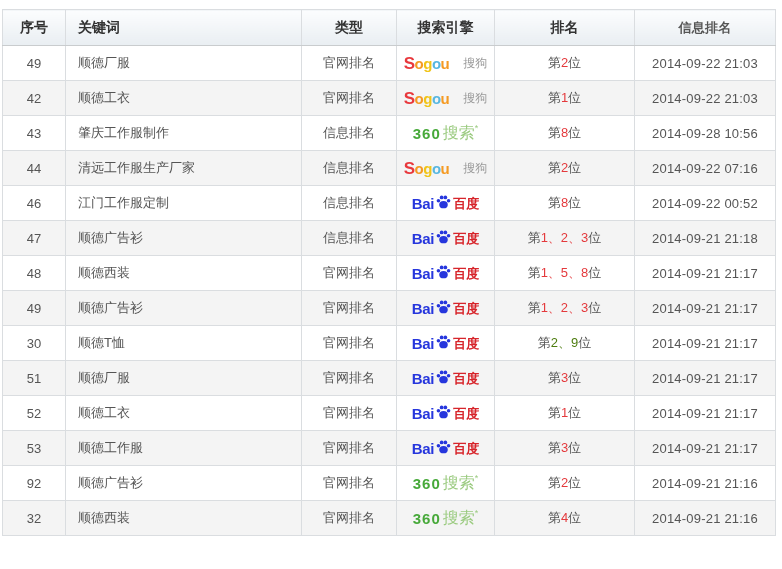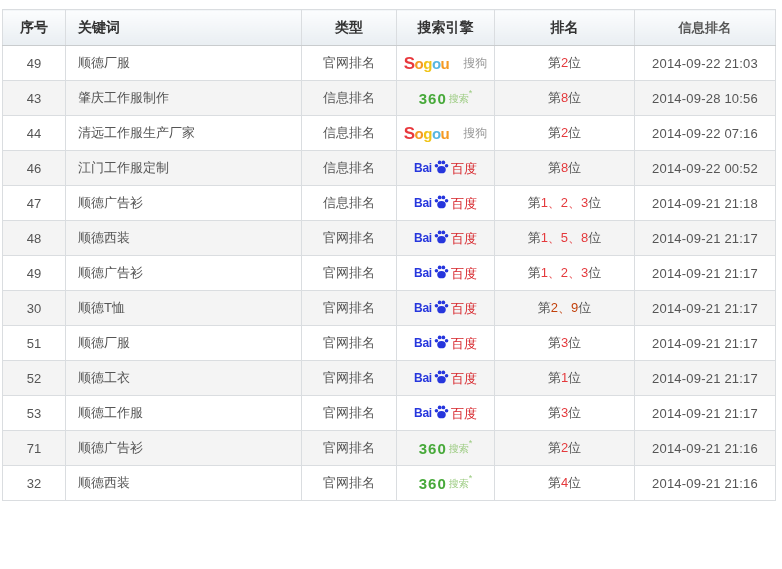--- a/index.html
+++ b/index.html
@@ -28,25 +28,25 @@
   tbody tr:nth-child(even){background:#f4f4f4;}
   tbody tr:nth-child(odd){background:#ffffff;}
   .rank-num{color:#e4393c;}
   .c-time{font-size:13px;color:#555;letter-spacing:0.2px;}
 
   
   .logo{display:inline-flex;align-items:center;line-height:1;vertical-align:middle;}
   .logo-sogou .sg-letter{font-weight:bold;font-size:15px;letter-spacing:-0.5px;}
   .logo-sogou .sg-letter.first{font-size:17px;}
   .logo-sogou .sg-tail{font-size:12px;margin-left:14px;}
-  .logo-baidu .bd-latin{font-weight:bold;font-size:12px;letter-spacing:-0.3px;}
+  .logo-baidu .bd-latin{font-weight:bold;font-size:15px;letter-spacing:-0.3px;}
   .logo-baidu svg{margin:0 1px 2px 1px;}
-  .logo-baidu .bd-tail{font-weight:normal;font-size:13px;}
+  .logo-baidu .bd-tail{font-weight:bold;font-size:13px;}
   .logo-360 .s3-num{font-weight:bold;font-size:15px;letter-spacing:1px;}
-  .logo-360 .s3-tail{font-size:10px;margin-left:2px;}
+  .logo-360 .s3-tail{font-size:16px;margin-left:2px;}
   .logo-360 .s3-sup{font-size:9px;position:relative;top:-5px;}
 </style>
 </head>
 <body>
 
 <div class="page">
   <table class="rank-table">
     <colgroup>
       <col style="width:63px">
         <col style="width:236px">
@@ -75,43 +75,58 @@
               <span class="sg-letter" style="color: rgb(245, 154, 35);">o</span>
               <span class="sg-letter" style="color: rgb(240, 196, 25);">g</span>
               <span class="sg-letter" style="color: rgb(88, 183, 224);">o</span>
               <span class="sg-letter" style="color: rgb(245, 154, 35);">u</span>
               <span class="sg-tail" style="color: rgb(154, 154, 154);">搜狗</span>
             </span></td>
     <td class="c-rank"><span>第</span><span class="rank-num" style="color: rgb(228, 57, 60);">2</span><span>位</span></td>
     <td class="c-time">2014-09-22 21:03</td>
   </tr>
         <tr class="data-row">
-    <td class="c-idx">43</td>
-    <td class="c-kw">肇庆工作服制作</td>
-    <td class="c-type">信息排名</td>
-    <td class="c-eng"><span class="logo logo-360">
-              <span class="s3-num" style="color: rgb(71, 169, 58);">360</span>
-              <span class="s3-tail" style="color: rgb(155, 203, 128);">搜索</span>
-              <span class="s3-sup" style="color: rgb(155, 203, 128);">*</span>
-            </span></td>
-    <td class="c-rank"><span>第</span><span class="rank-num" style="color: rgb(228, 57, 60);">8</span><span>位</span></td>
-    <td class="c-time">2014-09-28 10:56</td>
-  </tr>
-        <tr class="data-row">
-    <td class="c-idx">44</td>
-    <td class="c-kw">清远工作服生产厂家</td>
-    <td class="c-type">信息排名</td>
+    <td class="c-idx">42</td>
+    <td class="c-kw">顺德工衣</td>
+    <td class="c-type">官网排名</td>
     <td class="c-eng"><span class="logo logo-sogou">
               <span class="sg-letter first" style="color: rgb(232, 56, 61);">S</span>
               <span class="sg-letter" style="color: rgb(245, 154, 35);">o</span>
               <span class="sg-letter" style="color: rgb(240, 196, 25);">g</span>
               <span class="sg-letter" style="color: rgb(88, 183, 224);">o</span>
               <span class="sg-letter" style="color: rgb(245, 154, 35);">u</span>
               <span class="sg-tail" style="color: rgb(154, 154, 154);">搜狗</span>
             </span></td>
+    <td class="c-rank"><span>第</span><span class="rank-num" style="color: rgb(228, 57, 60);">1</span><span>位</span></td>
+    <td class="c-time">2014-09-22 21:03</td>
+  </tr>
+        <tr class="data-row">
+    <td class="c-idx">43</td>
+    <td class="c-kw">肇庆工作服制作</td>
+    <td class="c-type">信息排名</td>
+    <td class="c-eng"><span class="logo logo-360">
+              <span class="s3-num" style="color: rgb(71, 169, 58);">360</span>
+              <span class="s3-tail" style="color: rgb(155, 203, 128);">搜索</span>
+              <span class="s3-sup" style="color: rgb(155, 203, 128);">*</span>
+            </span></td>
+    <td class="c-rank"><span>第</span><span class="rank-num" style="color: rgb(228, 57, 60);">8</span><span>位</span></td>
+    <td class="c-time">2014-09-28 10:56</td>
+  </tr>
+        <tr class="data-row">
+    <td class="c-idx">44</td>
+    <td class="c-kw">清远工作服生产厂家</td>
+    <td class="c-type">信息排名</td>
+    <td class="c-eng"><span class="logo logo-sogou">
+              <span class="sg-letter first" style="color: rgb(232, 56, 61);">S</span>
+              <span class="sg-letter" style="color: rgb(245, 154, 35);">o</span>
+              <span class="sg-letter" style="color: rgb(240, 196, 25);">g</span>
+              <span class="sg-letter" style="color: rgb(88, 183, 224);">o</span>
+              <span class="sg-letter" style="color: rgb(245, 154, 35);">u</span>
+              <span class="sg-tail" style="color: rgb(154, 154, 154);">搜狗</span>
+            </span></td>
     <td class="c-rank"><span>第</span><span class="rank-num" style="color: rgb(228, 57, 60);">2</span><span>位</span></td>
     <td class="c-time">2014-09-22 07:16</td>
   </tr>
         <tr class="data-row">
     <td class="c-idx">46</td>
     <td class="c-kw">江门工作服定制</td>
     <td class="c-type">信息排名</td>
     <td class="c-eng"><span class="logo logo-baidu">
               <span class="bd-latin" style="color: rgb(38, 54, 221);">Bai</span>
               <svg width="17" height="16" viewBox="0 0 24 24">
@@ -188,21 +203,21 @@
               <span class="bd-latin" style="color: rgb(38, 54, 221);">Bai</span>
               <svg width="17" height="16" viewBox="0 0 24 24">
                 <ellipse cx="12" cy="16" rx="6.4" ry="5.5" fill="#2636dd"></ellipse>
                 <circle cx="4.4" cy="10.2" r="2.7" fill="#2636dd"></circle>
                 <circle cx="9.2" cy="5.2" r="2.8" fill="#2636dd"></circle>
                 <circle cx="14.8" cy="5.2" r="2.8" fill="#2636dd"></circle>
                 <circle cx="19.6" cy="10.2" r="2.7" fill="#2636dd"></circle>
               </svg>
               <span class="bd-tail" style="color: rgb(215, 37, 43);">百度</span>
             </span></td>
-    <td class="c-rank"><span>第</span><span class="rank-num" style="color: #c2410c;">2、9</span><span>位</span></td>
+    <td class="c-rank"><span>第</span><span class="rank-num" style="color: #4d7c0f;">2、9</span><span>位</span></td>
     <td class="c-time">2014-09-21 21:17</td>
   </tr>
         <tr class="data-row">
     <td class="c-idx">51</td>
     <td class="c-kw">顺德厂服</td>
     <td class="c-type">官网排名</td>
     <td class="c-eng"><span class="logo logo-baidu">
               <span class="bd-latin" style="color: rgb(38, 54, 221);">Bai</span>
               <svg width="17" height="16" viewBox="0 0 24 24">
                 <ellipse cx="12" cy="16" rx="6.4" ry="5.5" fill="#2636dd"></ellipse>
@@ -246,21 +261,21 @@
                 <circle cx="9.2" cy="5.2" r="2.8" fill="#2636dd"></circle>
                 <circle cx="14.8" cy="5.2" r="2.8" fill="#2636dd"></circle>
                 <circle cx="19.6" cy="10.2" r="2.7" fill="#2636dd"></circle>
               </svg>
               <span class="bd-tail" style="color: rgb(215, 37, 43);">百度</span>
             </span></td>
     <td class="c-rank"><span>第</span><span class="rank-num" style="color: rgb(228, 57, 60);">3</span><span>位</span></td>
     <td class="c-time">2014-09-21 21:17</td>
   </tr>
         <tr class="data-row">
-    <td class="c-idx">71</td>
+    <td class="c-idx">92</td>
     <td class="c-kw">顺德广告衫</td>
     <td class="c-type">官网排名</td>
     <td class="c-eng"><span class="logo logo-360">
               <span class="s3-num" style="color: rgb(71, 169, 58);">360</span>
               <span class="s3-tail" style="color: rgb(155, 203, 128);">搜索</span>
               <span class="s3-sup" style="color: rgb(155, 203, 128);">*</span>
             </span></td>
     <td class="c-rank"><span>第</span><span class="rank-num" style="color: rgb(228, 57, 60);">2</span><span>位</span></td>
     <td class="c-time">2014-09-21 21:16</td>
   </tr>

